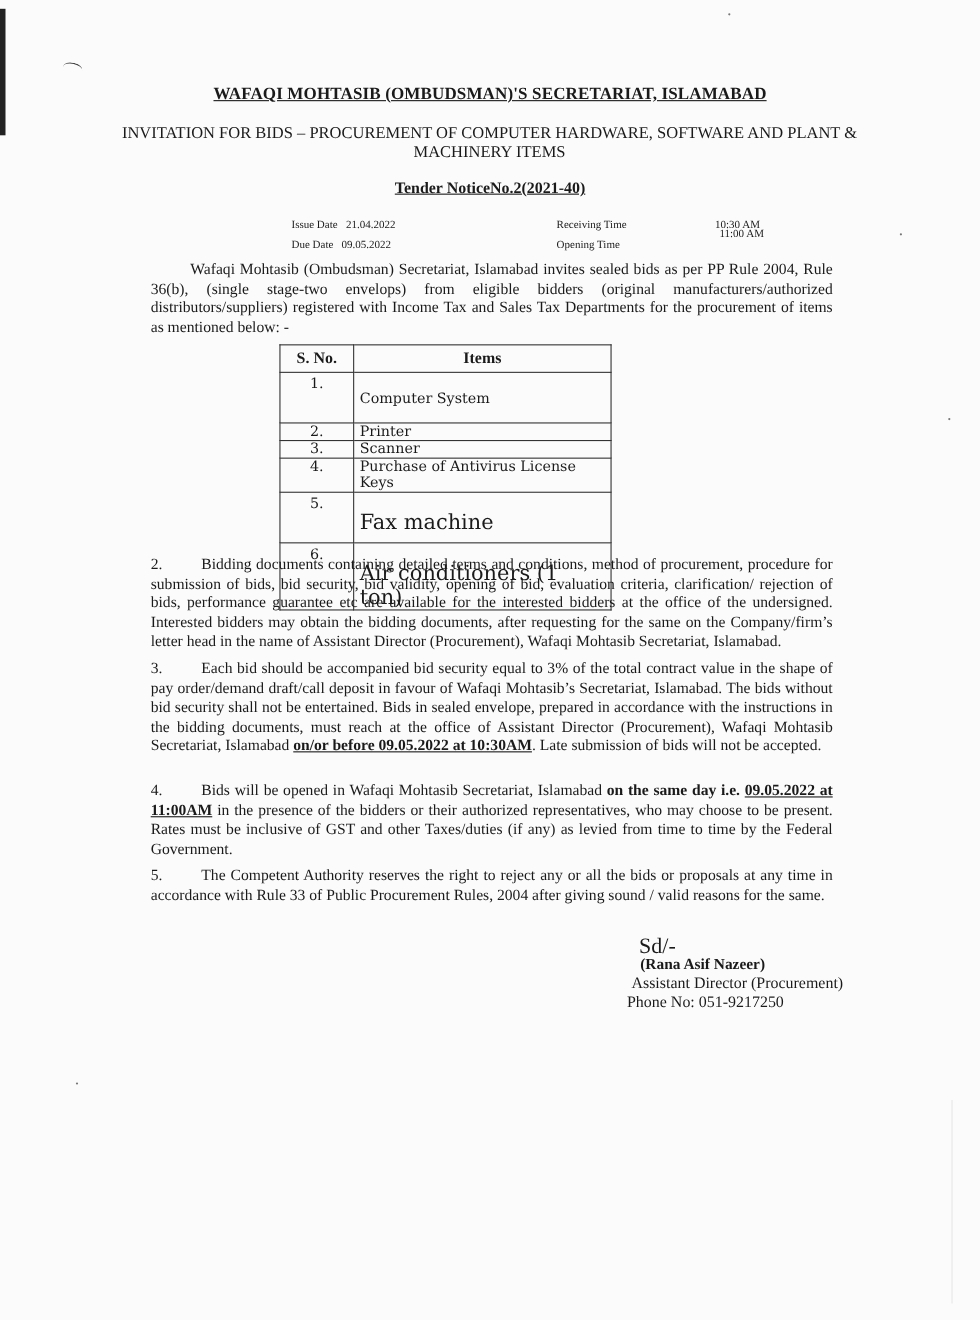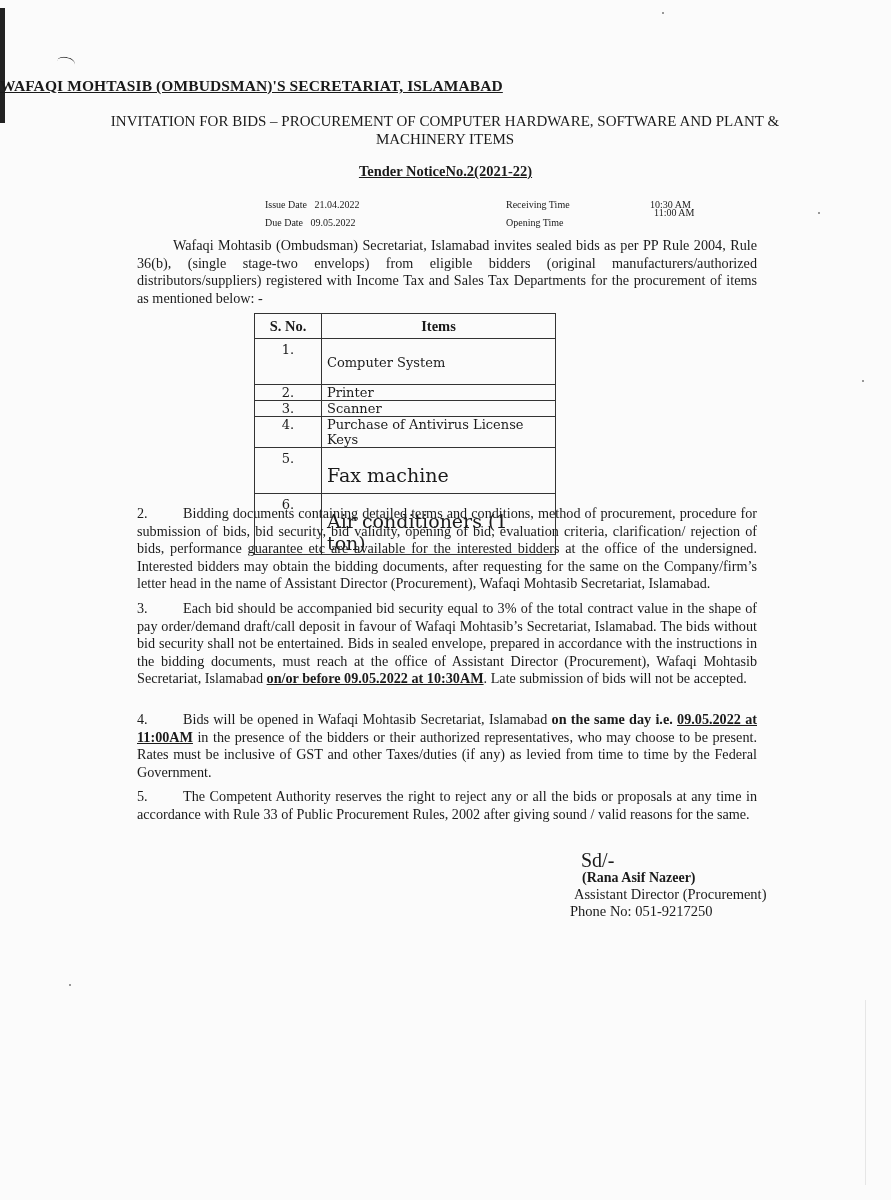--- a/index.html
+++ b/index.html
@@ -8,21 +8,21 @@
       background: #fbfbfb;
       font-family: "Liberation Serif", "DejaVu Serif", serif;
       color: #1a1a1a;
     }
     .left-edge { position: absolute; left: 0; top: 8px; width: 5px; height: 115px; background: #222; }
     .curl-mark { position: absolute; left: 57px; top: 57px; width: 18px; height: 10px;
       border-top: 1.5px solid #444; border-radius: 50% 50% 0 0; transform: rotate(12deg); }
     .speck { position: absolute; width: 2px; height: 2px; background: #777; border-radius: 50%; }
     .right-edge { position: absolute; left: 865px; top: 1000px; width: 1px; height: 185px; background: #e6e6e6; }
 
-    .title1 { position: absolute; left: 0; width: 891px; top: 77px; 
+    .title1 { position: absolute; left: 0; width: 891px; top: 77px; text-align: center;
       font-weight: bold; font-size: 15.5px; letter-spacing: 0.1px; }
     .title1 span { text-decoration: underline; }
     .title2 { position: absolute; left: 110px; width: 670px; top: 112px; text-align: center;
       font-weight: normal; font-size: 15px; line-height: 18px; }
     .title3 { position: absolute; left: 0; width: 891px; top: 163px; text-align: center;
       font-weight: bold; font-size: 14.5px; }
     .title3 span { text-decoration: underline; }
 
     .meta { position: absolute; font-size: 10px; line-height: 18px; white-space: nowrap; }
     .meta .lbl { display: inline-block; }
@@ -68,21 +68,21 @@
 <div class="speck" style="left:662px;top:12px"></div>
 <div class="speck" style="left:818px;top:212px"></div>
 <div class="speck" style="left:862px;top:380px"></div>
 <div class="speck" style="left:69px;top:984px"></div>
 <div class="right-edge"></div>
 
 <div class="ghost" style="left:120px;top:205px;width:720px;height:320px;"></div>
 
 <div class="title1"><span>WAFAQI MOHTASIB (OMBUDSMAN)'S SECRETARIAT, ISLAMABAD</span></div>
 <div class="title2">INVITATION FOR BIDS – PROCUREMENT OF COMPUTER HARDWARE, SOFTWARE AND PLANT &amp; MACHINERY ITEMS</div>
-<div class="title3"><span>Tender NoticeNo.2(2021-22)</span></div>
+<div class="title3"><span>Tender NoticeNo.2(2021-40)</span></div>
 
 <div class="meta meta-issue">
   <span class="lbl">Issue Date</span>&nbsp;&nbsp;&nbsp;<span>21.04.2022</span>
 </div>
 <div class="meta meta-due">
   <span class="lbl">Due Date</span>&nbsp;&nbsp;&nbsp;<span>09.05.2022</span>
 </div>
 <div class="meta meta-recv">Receiving Time</div>
 <div class="meta meta-open">Opening Time</div>
 <div class="meta meta-recv-val">10:30 AM</div>
@@ -131,19 +131,19 @@
 
 <div class="para" style="top:600px">
   <p><span class="num">3.</span><span>Each bid should be accompanied bid security equal to 3% of the total contract value in the shape of pay order/demand draft/call deposit in favour of Wafaqi Mohtasib’s Secretariat, Islamabad. The bids without bid security shall not be entertained. Bids in sealed envelope, prepared in accordance with the instructions in the bidding documents, must reach at the office of Assistant Director (Procurement), Wafaqi Mohtasib Secretariat, Islamabad </span><span class="u b">on/or before 09.05.2022 at 10:30AM</span><span>. Late submission of bids will not be accepted.</span></p>
 </div>
 
 <div class="para" style="top:711px">
   <p><span class="num">4.</span><span>Bids will be opened in Wafaqi Mohtasib Secretariat, Islamabad </span><span class="b">on the same day i.e. </span><span class="b u">09.05.2022 at 11:00AM</span><span> in the presence of the bidders or their authorized representatives, who may choose to be present. Rates must be inclusive of GST and other Taxes/duties (if any) as levied from time to time by the Federal Government.</span></p>
 </div>
 
 <div class="para" style="top:788px">
-  <p><span class="num">5.</span><span>The Competent Authority reserves the right to reject any or all the bids or proposals at any time in accordance with Rule 33 of Public Procurement Rules, 2002 after giving sound / valid reasons for the same.</span></p>
+  <p><span class="num">5.</span><span>The Competent Authority reserves the right to reject any or all the bids or proposals at any time in accordance with Rule 33 of Public Procurement Rules, 2004 after giving sound / valid reasons for the same.</span></p>
 </div>
 
 <div class="sig sig-sd">Sd/-</div>
 <div class="sig sig-name">(Rana Asif Nazeer)</div>
 <div class="sig sig-desig">Assistant Director (Procurement)</div>
 <div class="sig sig-phone">Phone No: 051-9217250</div>
 
 </body></html>

